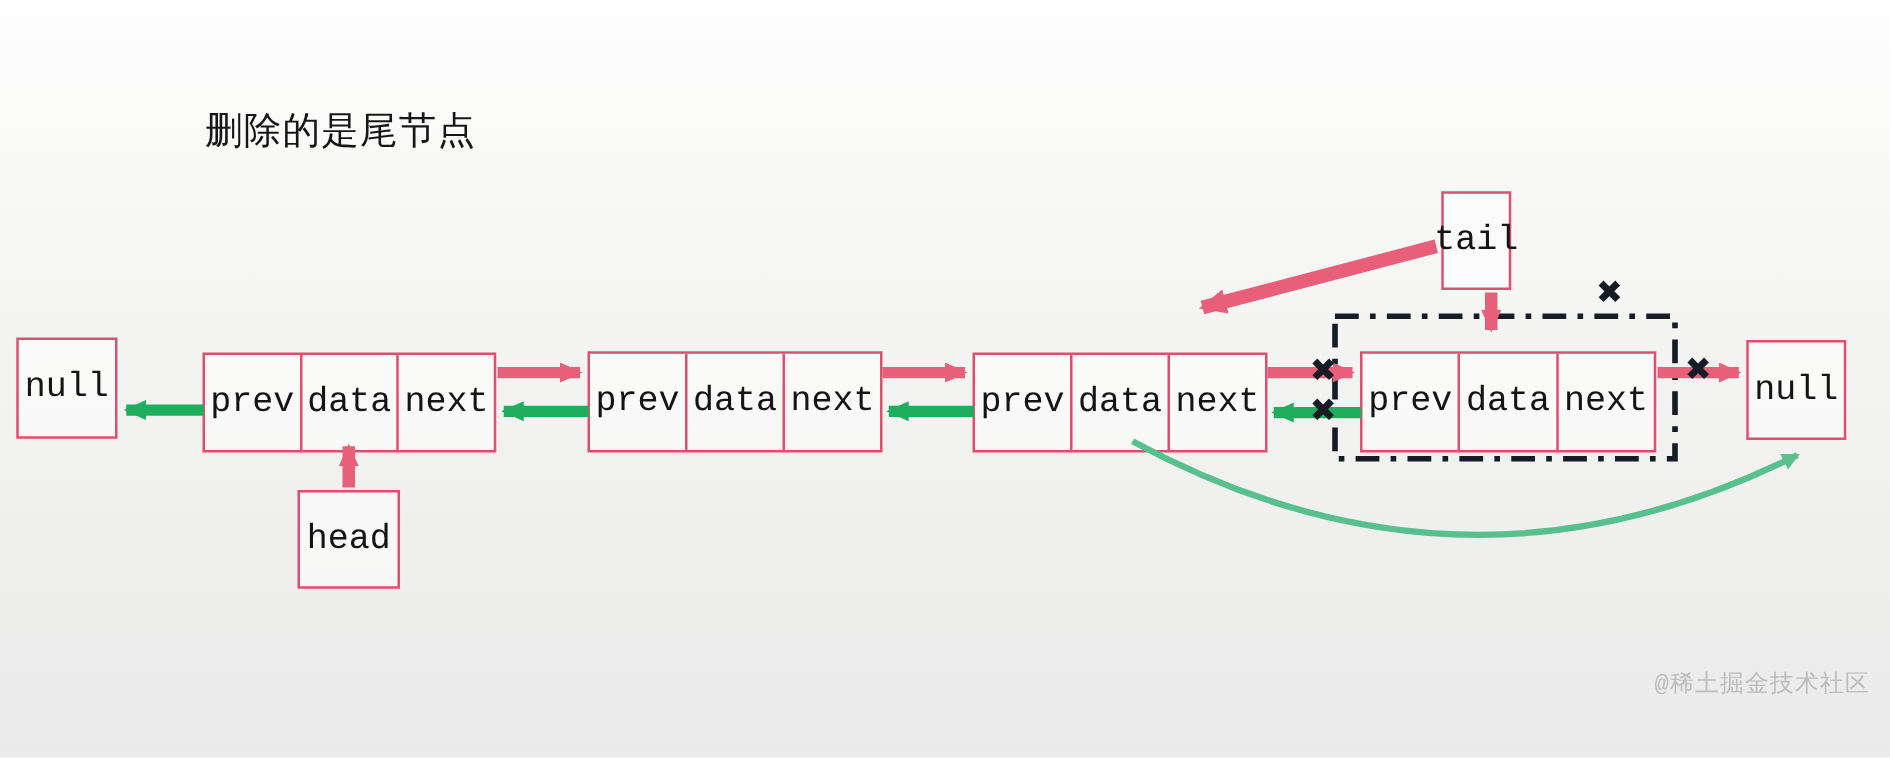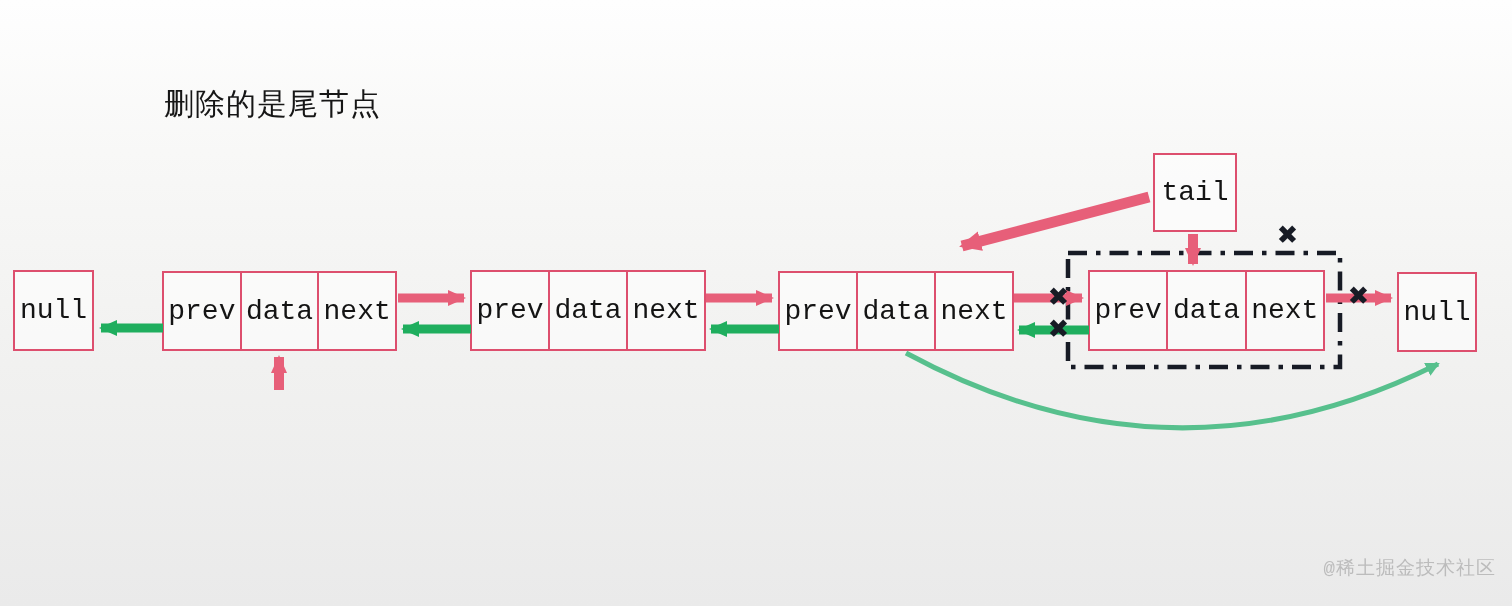--- a/index.html
+++ b/index.html
@@ -19,55 +19,57 @@
   .nbox{
     position:absolute;box-sizing:border-box;
     border:2px solid #dd4f6e;background:rgba(255,255,255,0.55);
     display:flex;align-items:center;justify-content:center;
     font-size:28px;color:#141414;
   }
   .node{
     position:absolute;box-sizing:border-box;
     border:2px solid #dd4f6e;background:rgba(255,255,255,0.55);
     display:flex;
+    margin-top:11px;
   }
   .cell{
     flex:1;display:flex;align-items:center;justify-content:center;
     font-size:28px;color:#141414;box-sizing:border-box;
     border-right:2px solid #dd4f6e;
   }
   .cell:last-child{border-right:none;}
   #null-left  {left:13px;  top:270px; width:81px; height:81px;}
   #node-1     {left:162px; top:271px; width:235px; height:80px;}
   #node-2     {left:470px; top:270px; width:236px; height:81px;}
   #node-3     {left:778px; top:271px; width:236px; height:80px;}
   #node-4     {left:1088px;top:270px; width:237px; height:81px;}
   #null-right {left:1397px;top:272px; width:80px; height:80px;}
-  #tail-box   {left:1153px;top:153px; width:84px; height:79px;}
+  #tail-box   {left:1153px;top:153px; width:56px; height:79px;}
   #head-box   {left:238px; top:392px; width:82px; height:79px;}
   svg.overlay{position:absolute;left:0;top:0;pointer-events:none;}
   .xmark{
     position:absolute;transform:translate(-50%,-50%);
     font-size:34px;font-weight:bold;color:#171b25;line-height:1;
   }
   .watermark{
-    position:absolute;right:16px;top:555px;
+    position:absolute;right:16px;top:534px;
     font-size:19px;color:#bcbcbc;letter-spacing:1px;
   }
 </style>
 </head>
 <body>
 
 <div id="canvas">
 
   <div class="title">删除的是尾节点</div>
 
   <div class="nbox" id="null-left">null</div>
   <div class="nbox" id="null-right">null</div>
   <div class="nbox" id="tail-box">tail</div>
+  <div class="nbox" id="head-box">head</div>
 
   <div class="node" id="node-1">
     <div class="cell">prev</div>
     <div class="cell">data</div>
     <div class="cell">next</div>
   </div>
   <div class="node" id="node-2">
     <div class="cell">prev</div>
     <div class="cell">data</div>
     <div class="cell">next</div>

